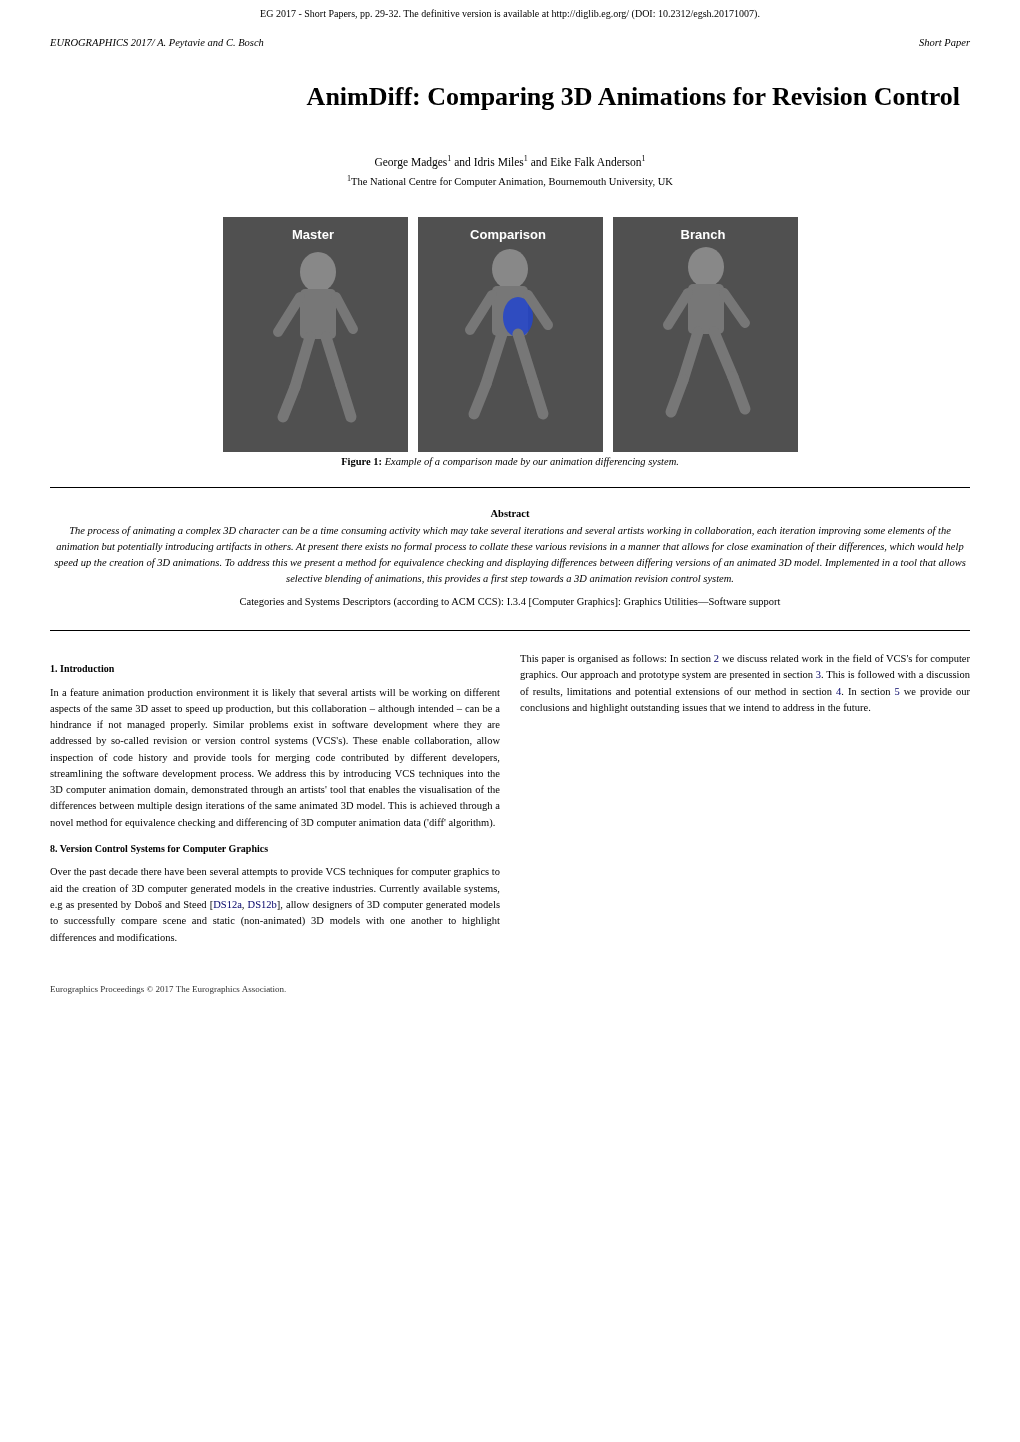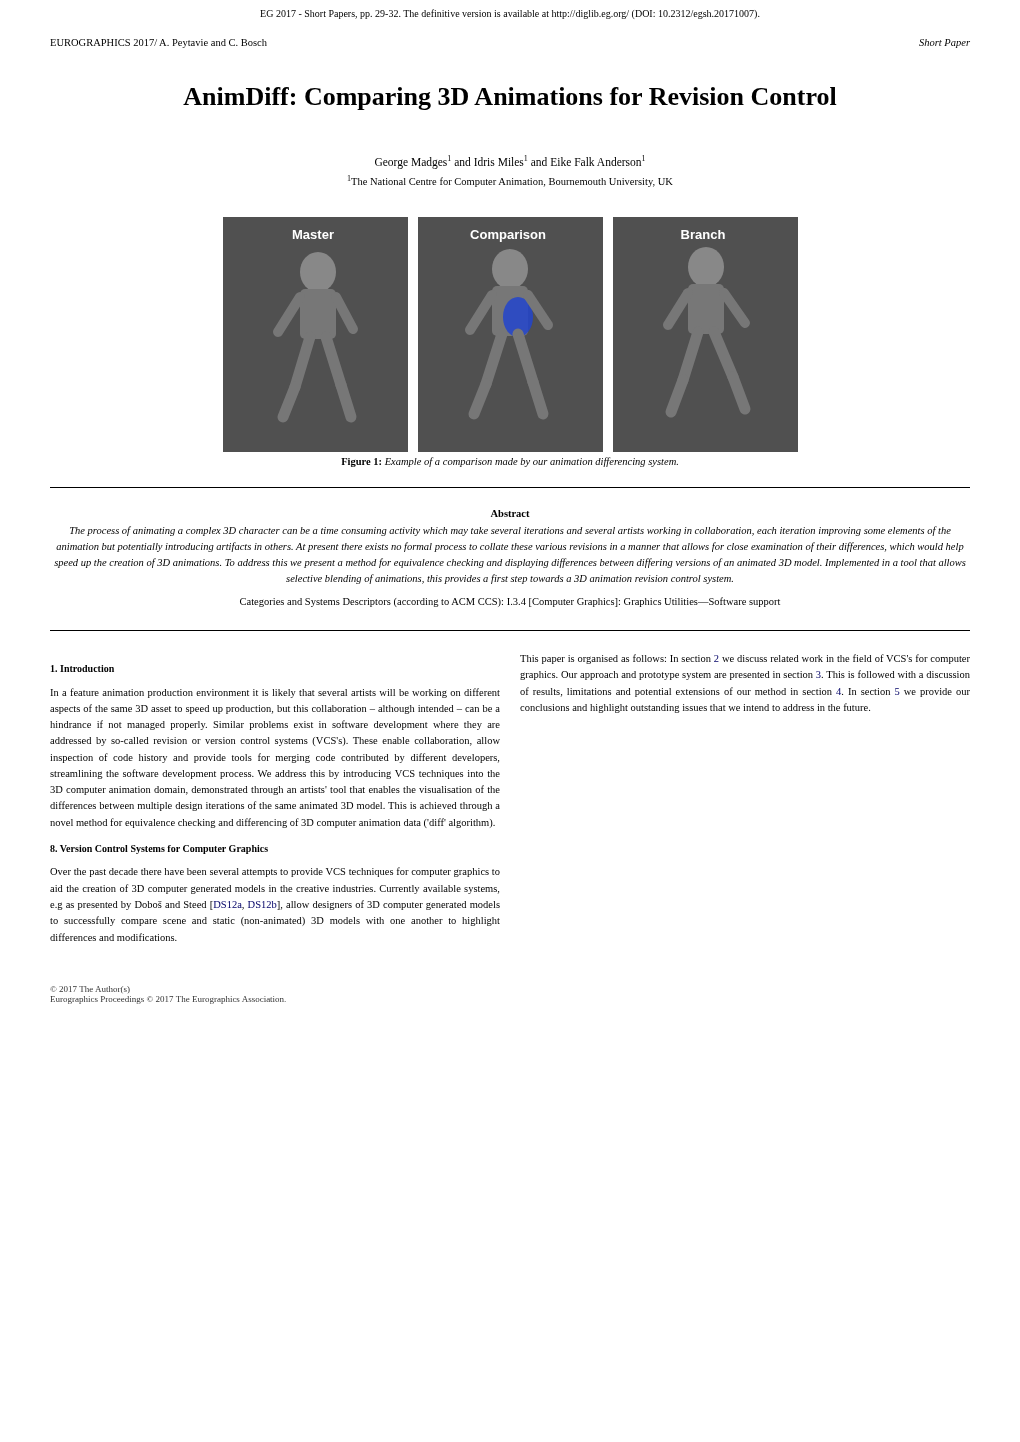--- a/index.html
+++ b/index.html
@@ -17,24 +17,24 @@
       padding: 8px 40px;
       border-bottom: none;
       color: #000;
     }
     .header-row {
       display: flex;
       justify-content: space-between;
       padding: 10px 50px 4px 50px;
       font-size: 10.5px;
     }
-    .header-left { }
+    .header-left { font-style: italic; }
     .header-right { font-style: italic; }
     .page-title-section {
-      text-align: center;
+      text-align: right;
       padding: 30px 60px 20px 60px;
     }
     .page-title {
       font-size: 26px;
       font-weight: bold;
       font-family: "Times New Roman", Times, serif;
     }
     .authors {
       text-align: center;
       font-size: 11.5px;
@@ -238,15 +238,14 @@
     <p>Over the past decade there have been several attempts to provide VCS techniques for computer graphics to aid the creation of 3D computer generated models in the creative industries. Currently available systems, e.g as presented by Doboš and Steed [<a>DS12a</a>, <a>DS12b</a>], allow designers of 3D computer generated models to successfully compare scene and static (non-animated) 3D models with one another to highlight differences and modifications.</p>
   </div>
 
   <div class="col-right">
     <p>This paper is organised as follows: In section <a>2</a> we discuss related work in the field of VCS's for computer graphics. Our approach and prototype system are presented in section <a>3</a>. This is followed with a discussion of results, limitations and potential extensions of our method in section <a>4</a>. In section <a>5</a> we provide our conclusions and highlight outstanding issues that we intend to address in the future.</p>
   </div>
 
 </div>
 
 <div class="footer-section">
-  <div>© 2017 The Author(s)</div>
   <div>Eurographics Proceedings © 2017 The Eurographics Association.</div>
 </div>
 
 </body></html>

